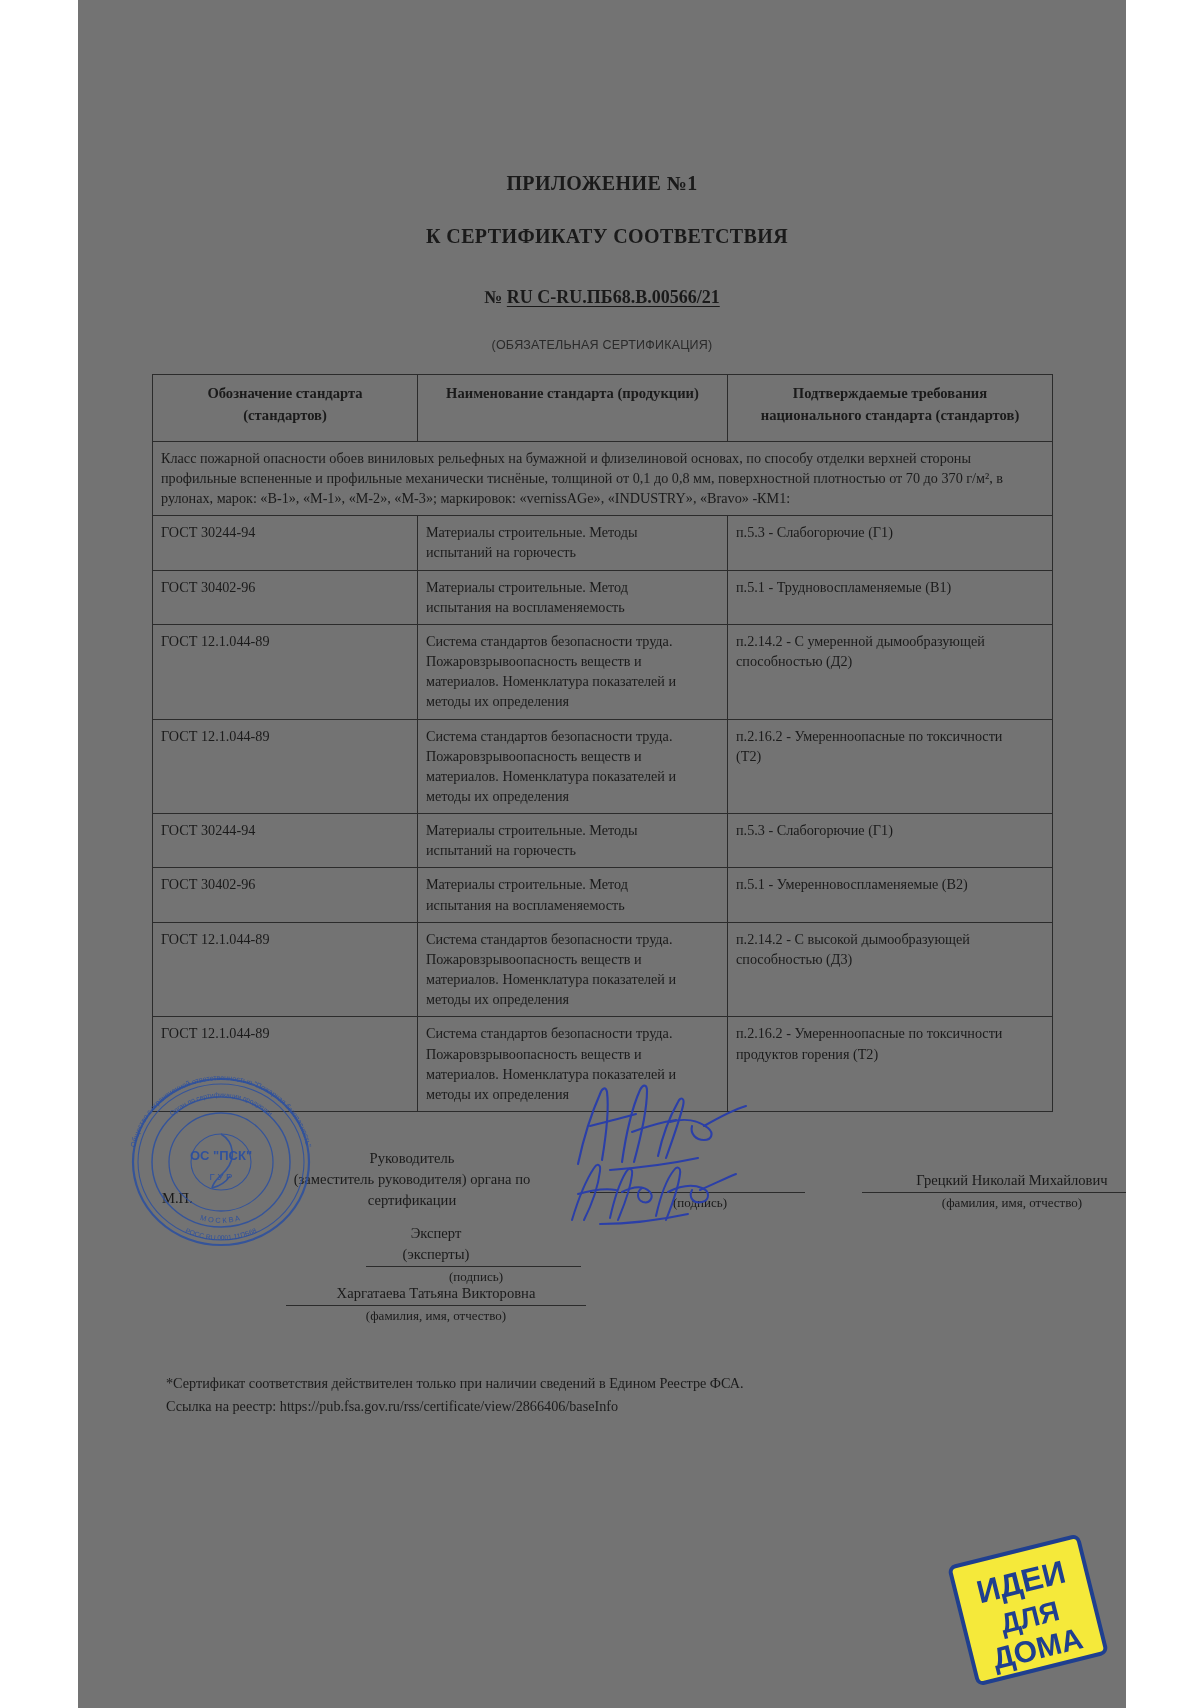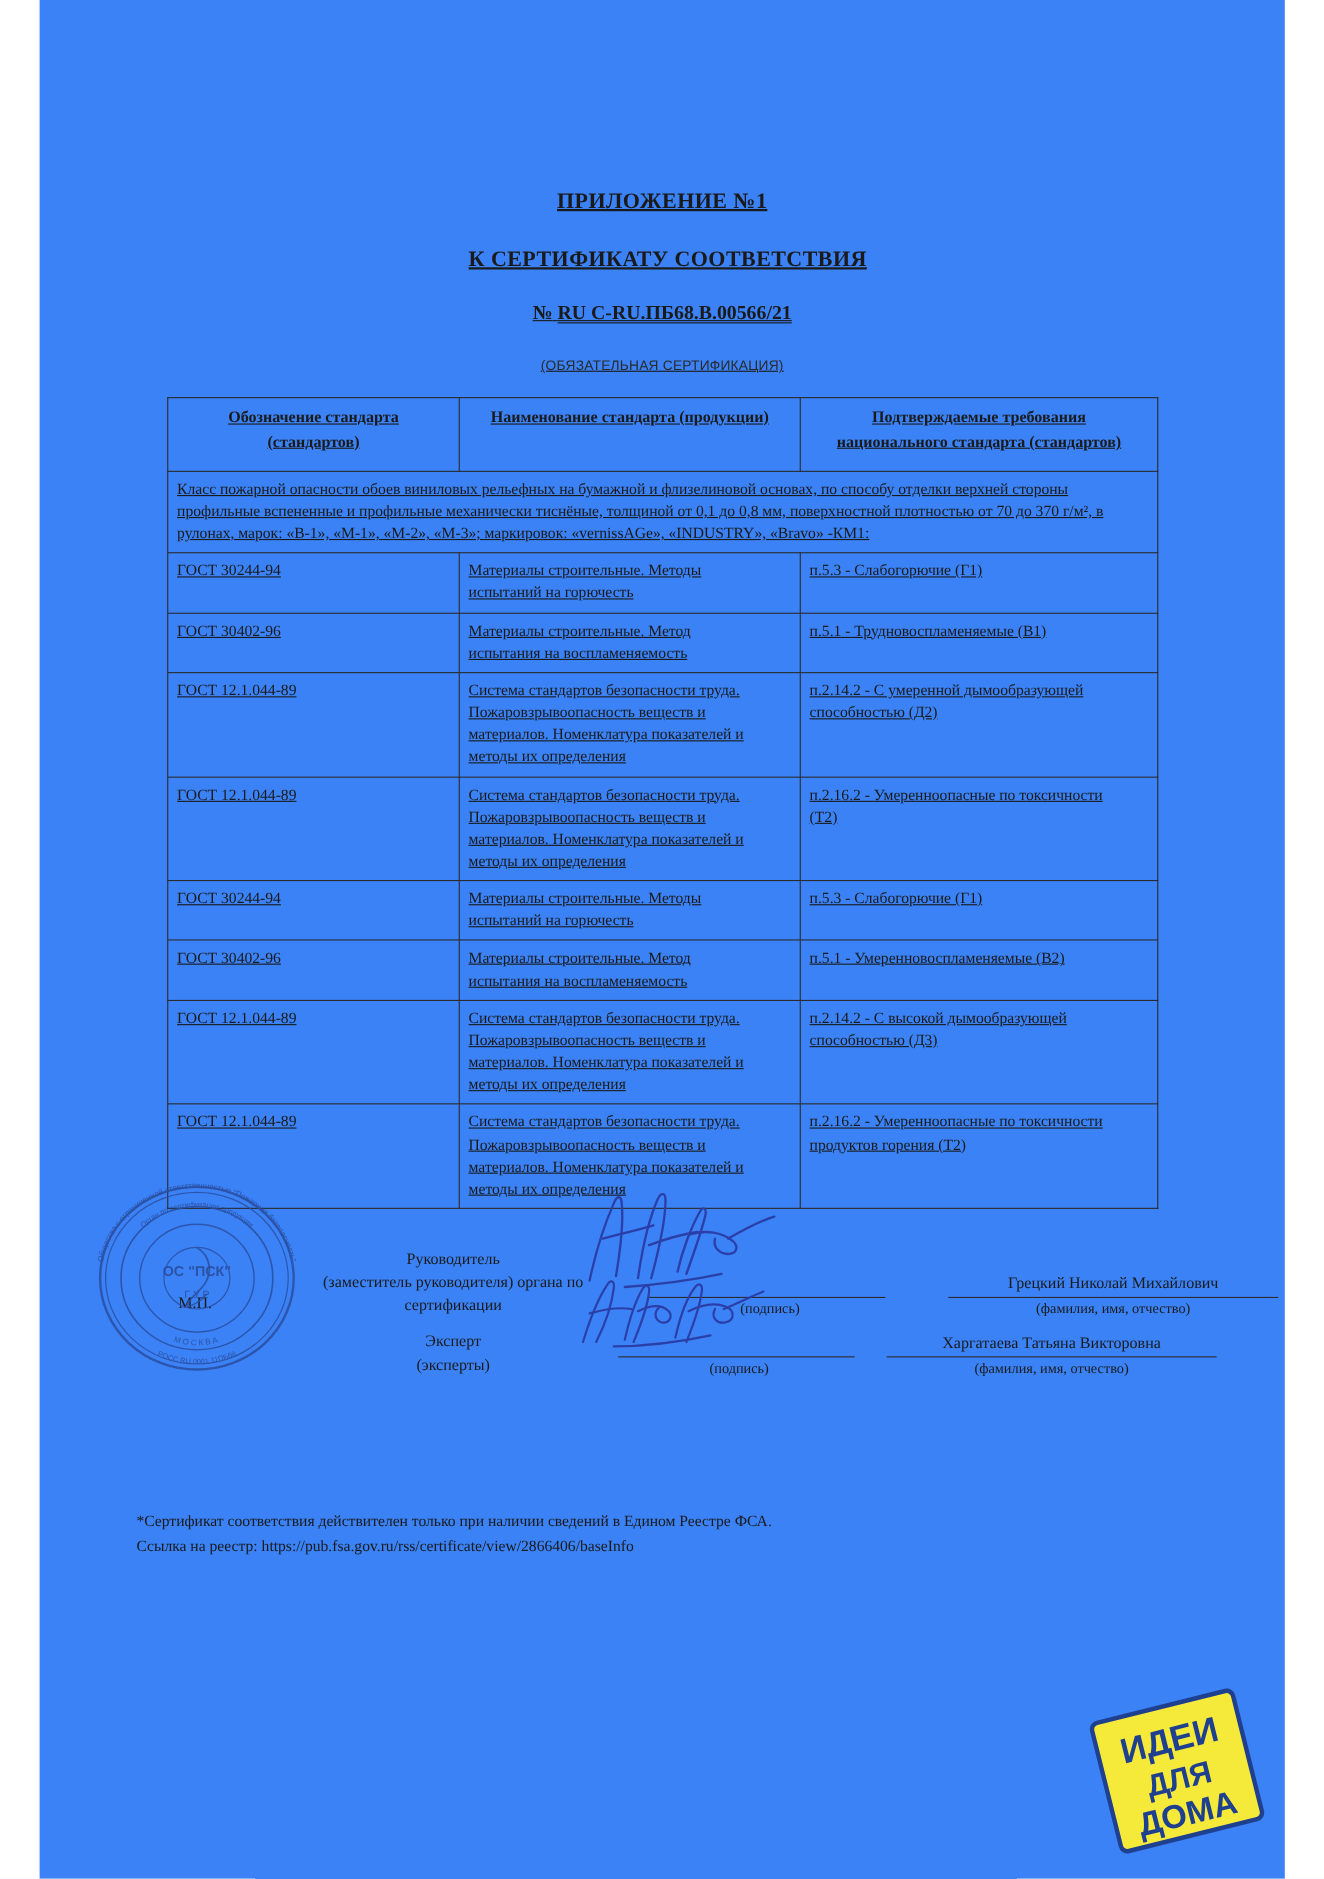--- a/index.html
+++ b/index.html
@@ -7,44 +7,43 @@
     margin: 0;
     padding: 0;
     background: #ffffff;
   }
   body {
     font-family: "Liberation Serif", serif;
     color: #1a1a1a;
   }
   .page {
     position: relative;
-    width: 1132px;
+    width: 1048px;
     height: 1708px;
     margin: 0 auto;
-    background: #3b82f6;
+    background: #737373;
     overflow: hidden;
-    text-decoration: underline;
   }
 
   
   .header {
     padding-top: 172px;
     text-align: center;
   }
   .title-1 {
     font-size: 20px;
     font-weight: bold;
     letter-spacing: 0.4px;
     margin-bottom: 30px;
   }
   .title-2 {
     font-size: 20px;
     font-weight: bold;
     letter-spacing: 0.4px;
-    margin-bottom: 26px;
+    margin-bottom: 39px;
     padding-left: 10px;
   }
   .title-3 {
     font-size: 18px;
     font-weight: bold;
     margin-bottom: 30px;
   }
   .title-3 .num-prefix { font-weight: bold; }
   .title-3 .cert-num {
     text-decoration: underline;
@@ -354,21 +353,21 @@
         <div class="sig-line"></div>
         <div class="sig-caption">(подпись)</div>
       </div>
       <div class="name-col">
         <div class="name-text">Грецкий Николай Михайлович</div>
         <div class="name-rule"></div>
         <div class="name-caption">(фамилия, имя, отчество)</div>
       </div>
     </div>
 
-    <div class="sign-row" style="left:110px; top:85px;">
+    <div class="sign-row" style="left:110px; top:85px;flex-direction:column;">
       <div class="role-col">
         <span class="cell-line">Эксперт</span>
         <span class="cell-line">(эксперты)</span>
       </div>
       <div class="sig-line-col">
         <div class="sig-line"></div>
         <div class="sig-caption">(подпись)</div>
       </div>
       <div class="name-col">
         <div class="name-text">Харгатаева Татьяна Викторовна</div>

